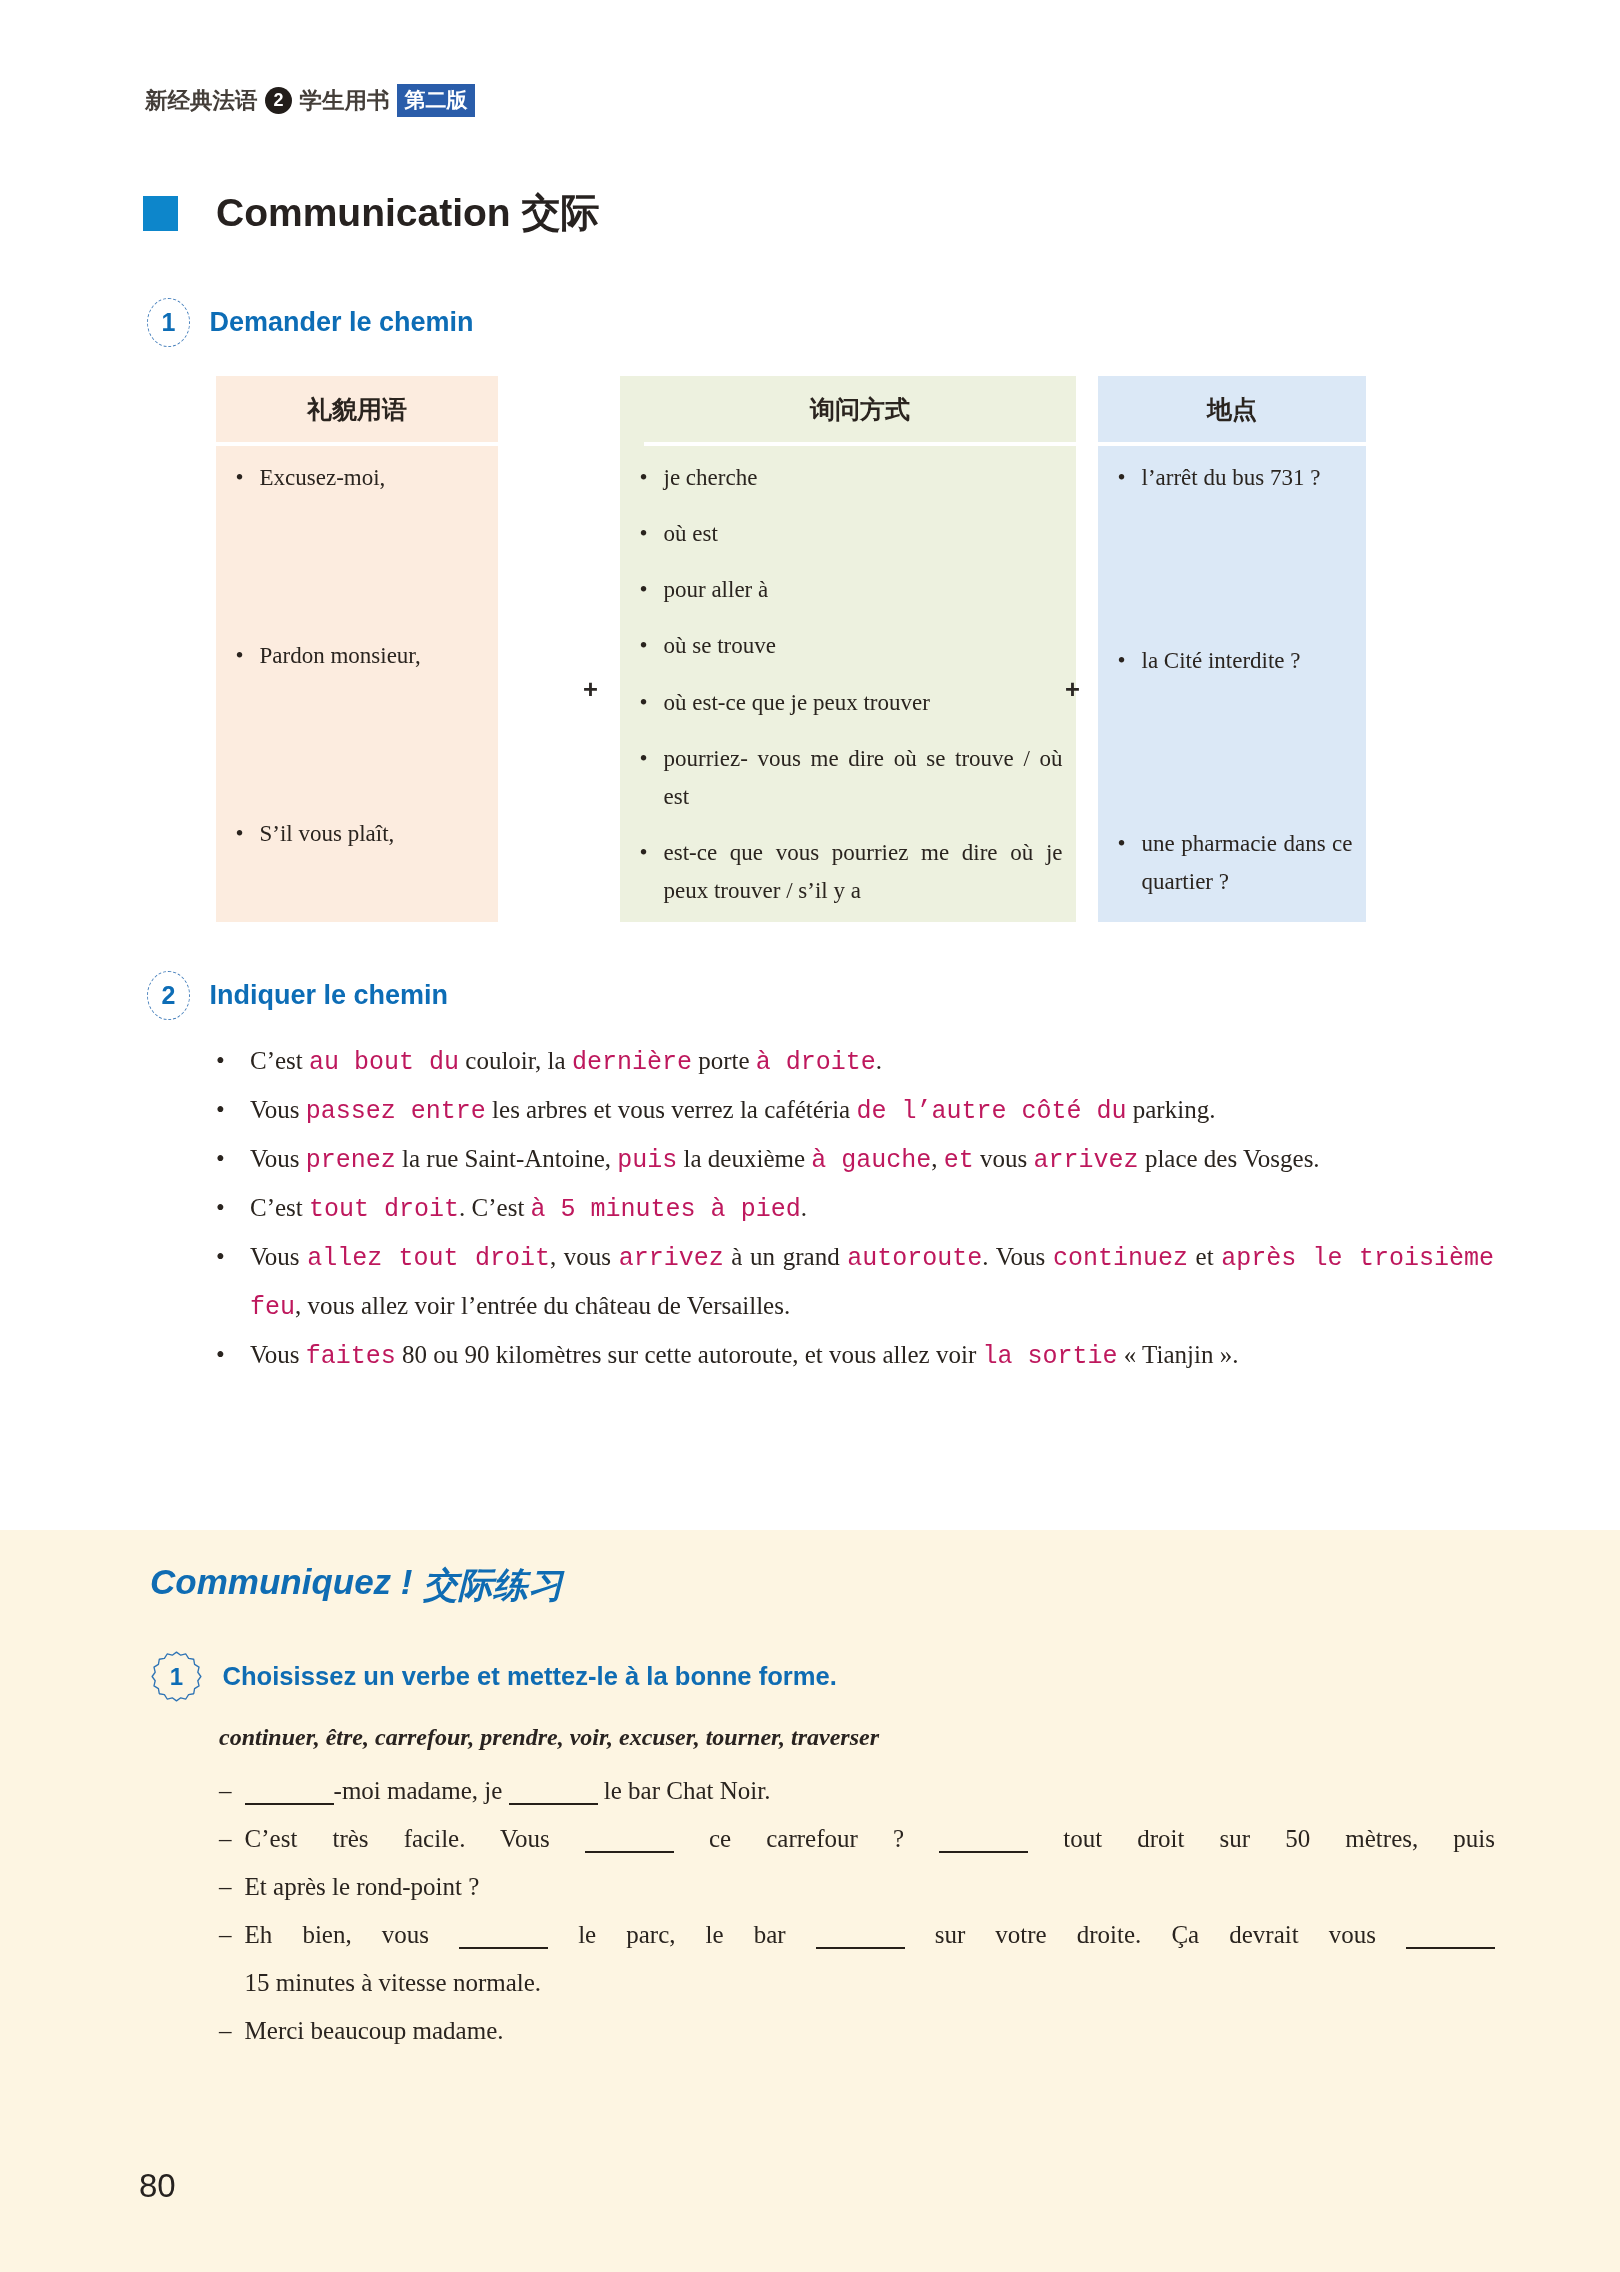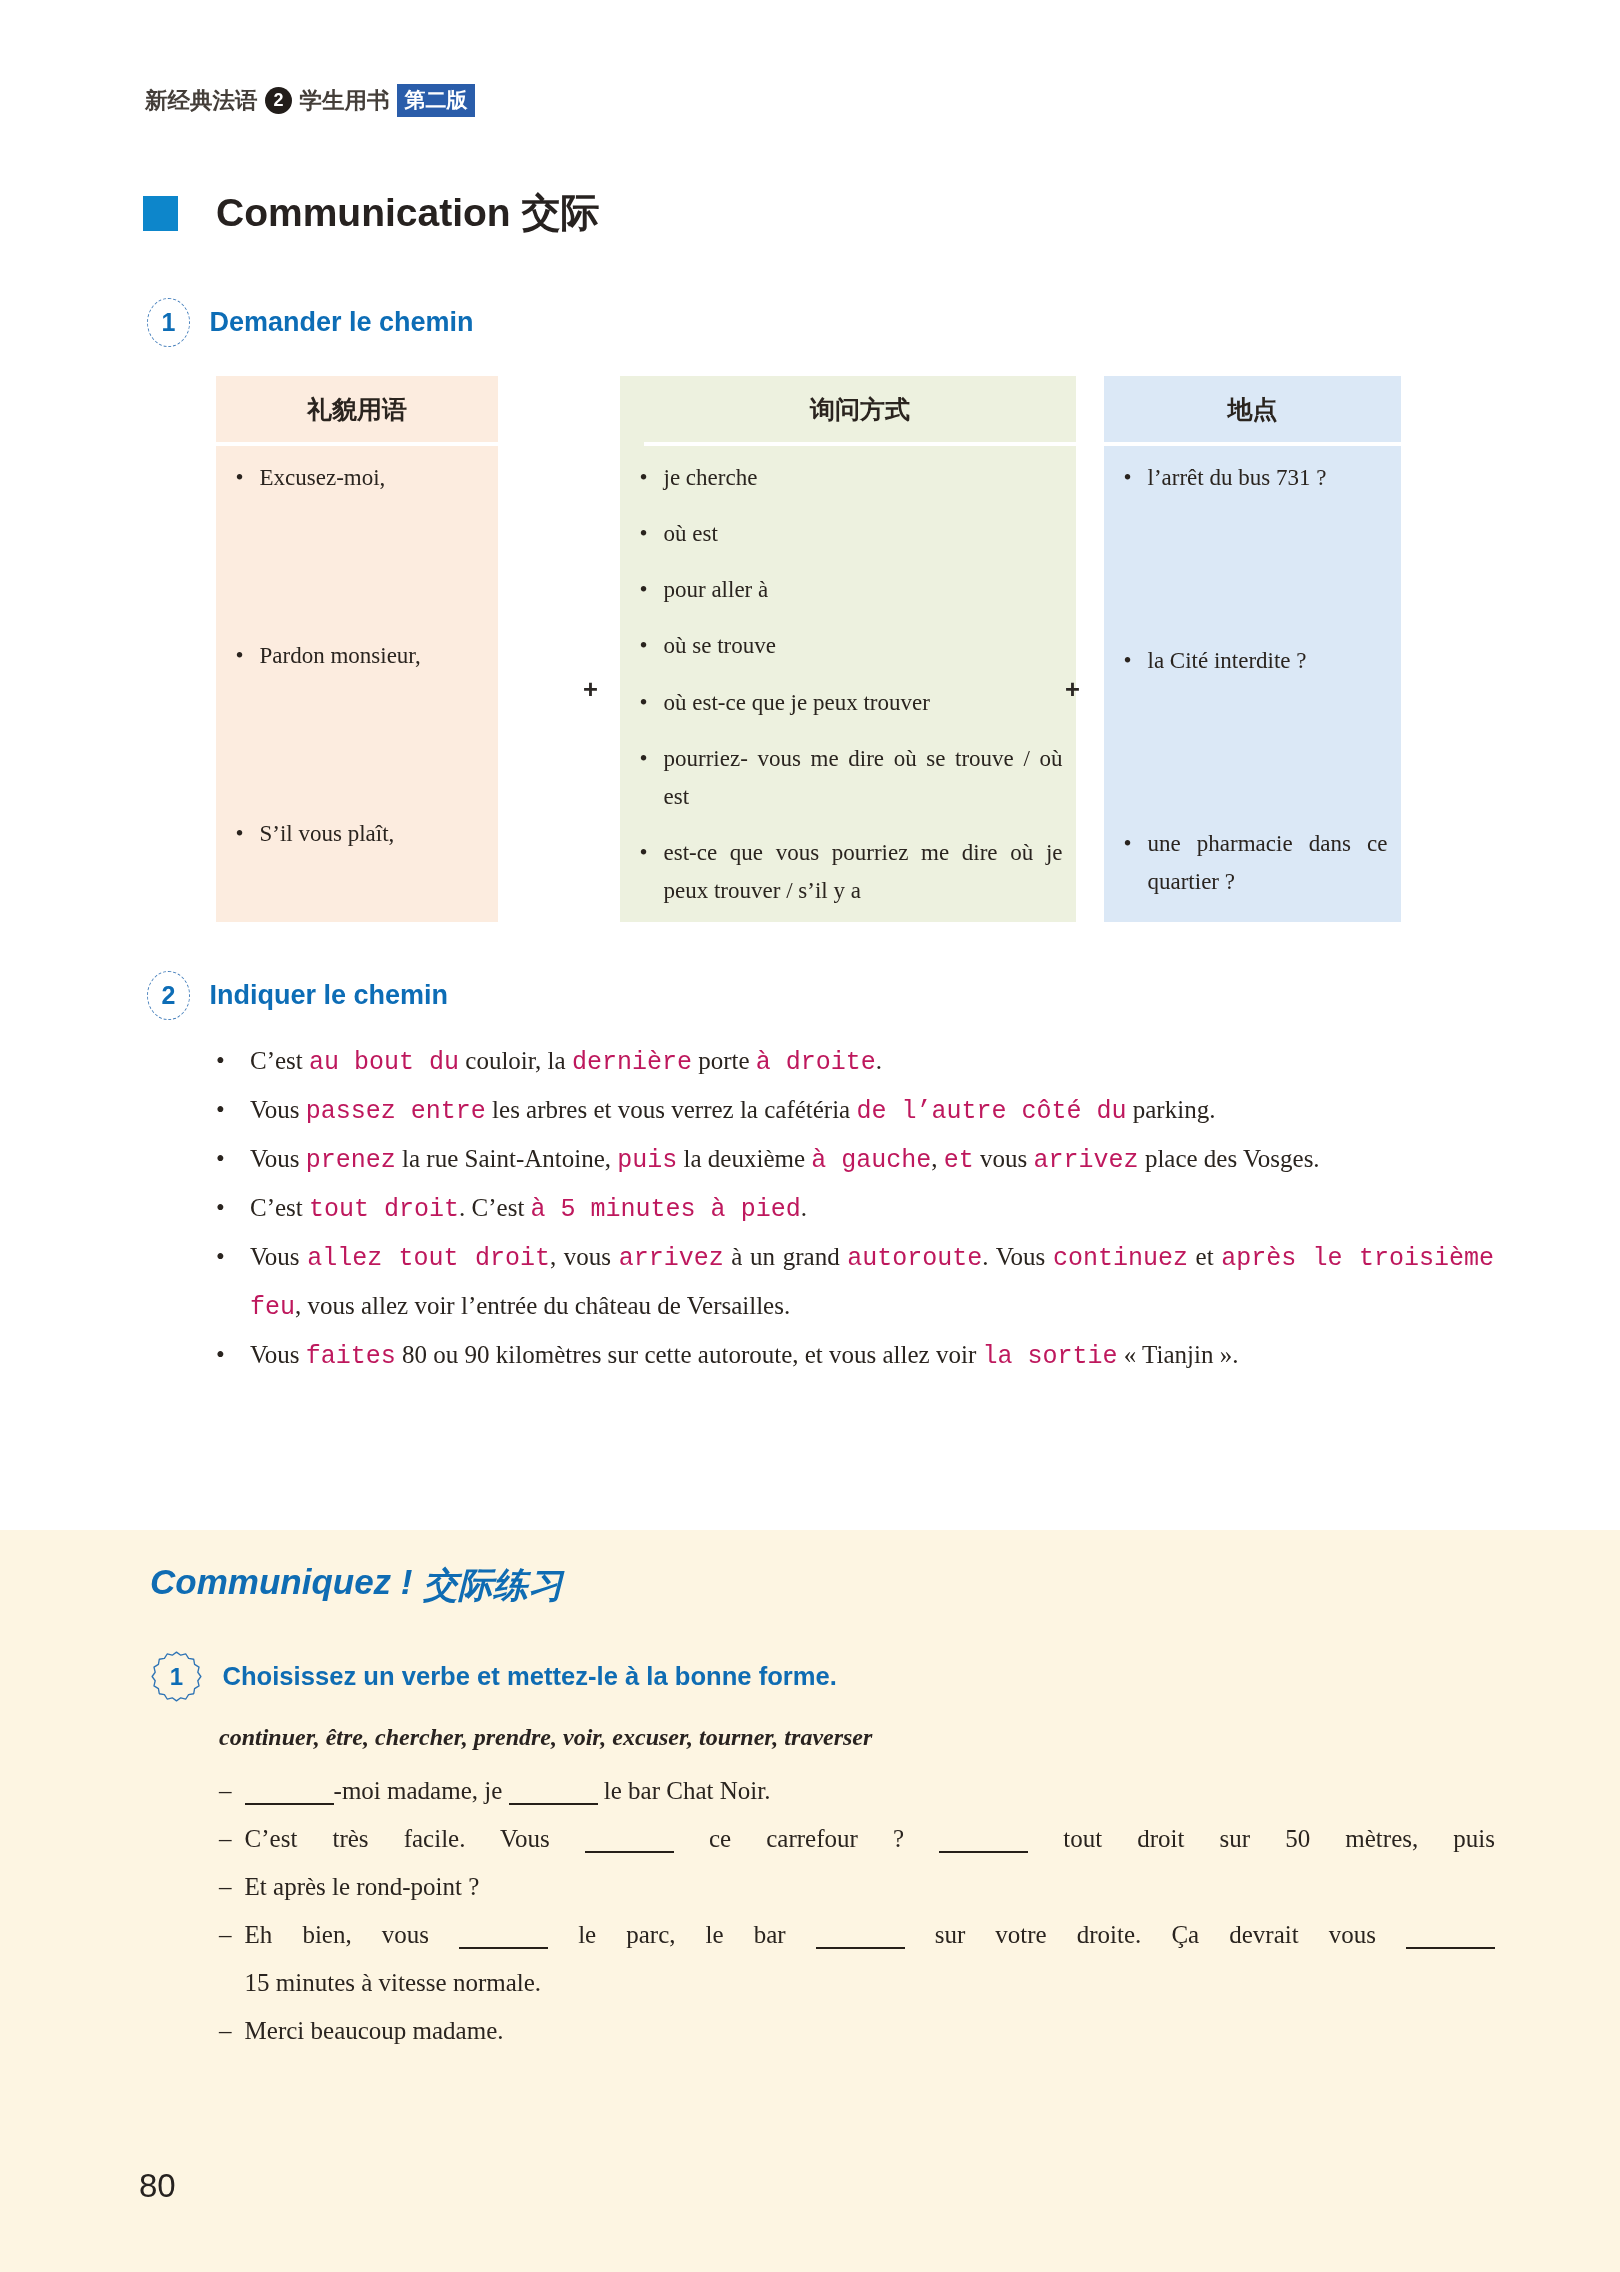--- a/index.html
+++ b/index.html
@@ -25,21 +25,21 @@
   .dashbadge{width:41px;height:47px;border:1.5px dashed #4a82bd;border-radius:50%;
              display:flex;align-items:center;justify-content:center;
              font-family:"Liberation Sans", sans-serif;font-size:25px;font-weight:700;color:#0d6db6;}
   .sectitle{font-family:"Liberation Sans", sans-serif;font-size:27px;font-weight:700;color:#0d6db6;}
 
   
   .ctable{position:absolute;left:216px;top:376px;width:1213px;height:546px;}
   .tcol{position:absolute;top:0;height:546px;}
   .tcol.c0{left:0;width:282px;}
   .tcol.c1{left:404px;width:432px;}
-  .tcol.c2{left:882px;width:297px;margin-left:6px;}
+  .tcol.c2{left:882px;width:268px;}
   .thead{height:66px;display:flex;align-items:center;justify-content:center;
          font-size:25px;font-weight:600;color:#2a241f;}
   .tbody{position:absolute;top:71px;bottom:0;left:0;right:0;display:flex;flex-direction:column;
          justify-content:space-between;padding:12px 0 12px 0;box-sizing:border-box;}
   .tcol.c0 .tbody{padding-bottom:69px;}
   .tcol.c2 .tbody{padding-bottom:21px;}
   .titem{display:flex;gap:12px;padding:0 13.5px 0 19.5px;font-size:23px;line-height:38px;}
   .tdot{flex:0 0 12px;}
   .ttext{flex:1;}
   .tcol.c1 .ttext,.tcol.c2 .ttext{text-align:justify;}
@@ -209,21 +209,21 @@
     </div>
     <div class="exhead">
       <span class="wavybadge">
         <svg width="53" height="53" viewBox="0 0 100 100">
           <polygon points="96.0,50.0 90.2,58.0 92.5,67.6 84.1,72.8 82.5,82.5 72.8,84.1 67.6,92.5 58.0,90.2 50.0,96.0 42.0,90.2 32.4,92.5 27.2,84.1 17.5,82.5 15.9,72.8 7.5,67.6 9.8,58.0 4.0,50.0 9.8,42.0 7.5,32.4 15.9,27.2 17.5,17.5 27.2,15.9 32.4,7.5 42.0,9.8 50.0,4.0 58.0,9.8 67.6,7.5 72.8,15.9 82.5,17.5 84.1,27.2 92.5,32.4 90.2,42.0" fill="none" stroke="#2f74b5" stroke-width="2.5" stroke-linejoin="round"></polygon>
         </svg>
         <span class="n">1</span>
       </span>
       <span class="extitle">Choisissez un verbe et mettez-le à la bonne forme.</span>
     </div>
-    <div class="verbs">continuer, être, chercher, prendre, voir, excuser, tourner, traverser</div>
+    <div class="verbs">continuer, être, carrefour, prendre, voir, excuser, tourner, traverser</div>
     <div class="dialogue">
         <div class="dl-line"><span class="dash">–</span><span class="blank"></span><span>-moi madame, je </span><span class="blank"></span><span> le bar Chat Noir.</span></div>
         <div class="dl-line stretch"><span class="dash">–</span><span>C’est très facile. Vous </span><span class="blank"></span><span> ce carrefour ? </span><span class="blank"></span><span> tout droit sur 50 mètres, puis</span></div>
         <div class="dl-line"><span class="dash">–</span><span>Et après le rond-point ?</span></div>
         <div class="dl-line stretch"><span class="dash">–</span><span>Eh bien, vous </span><span class="blank"></span><span> le parc, le bar </span><span class="blank"></span><span> sur votre droite. Ça devrait vous </span><span class="blank"></span></div>
         <div class="dl-line cont"><span>15 minutes à vitesse normale.</span></div>
         <div class="dl-line"><span class="dash">–</span><span>Merci beaucoup madame.</span></div>
       </div>
     <div class="pagenum">80</div>
   </div>

